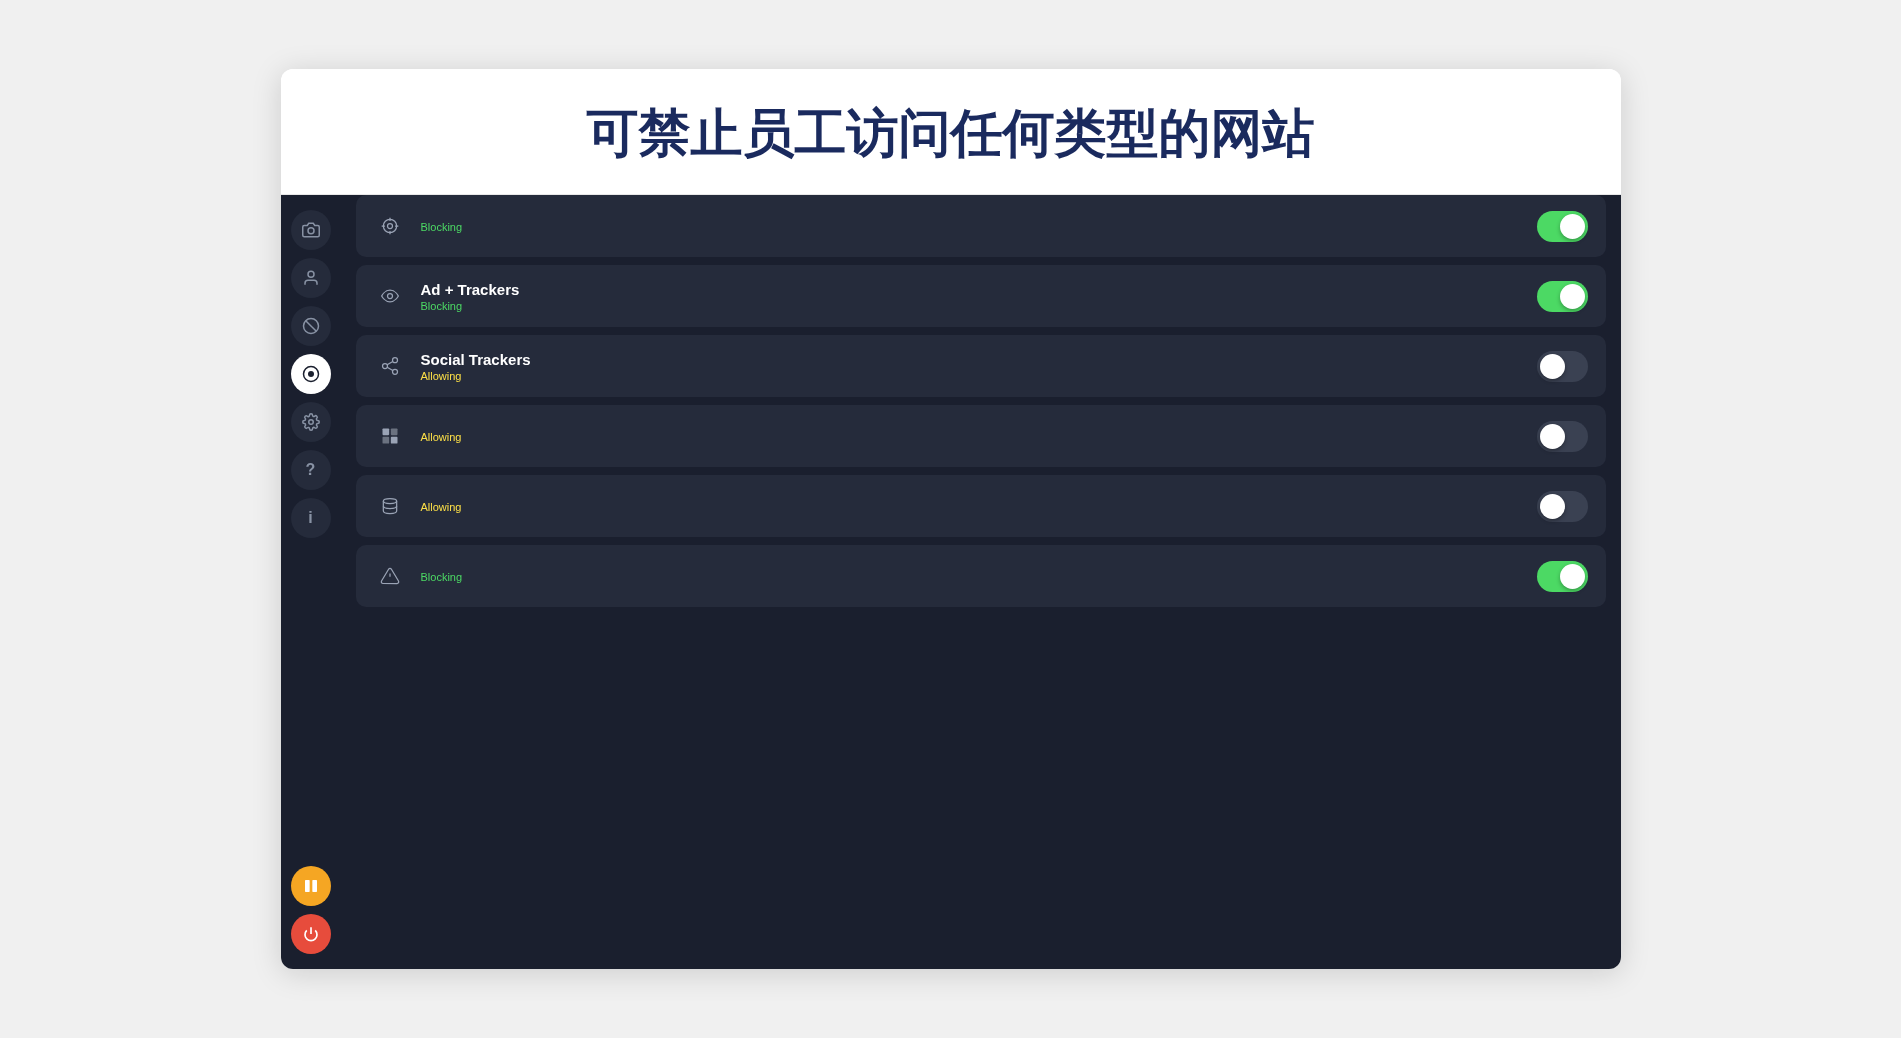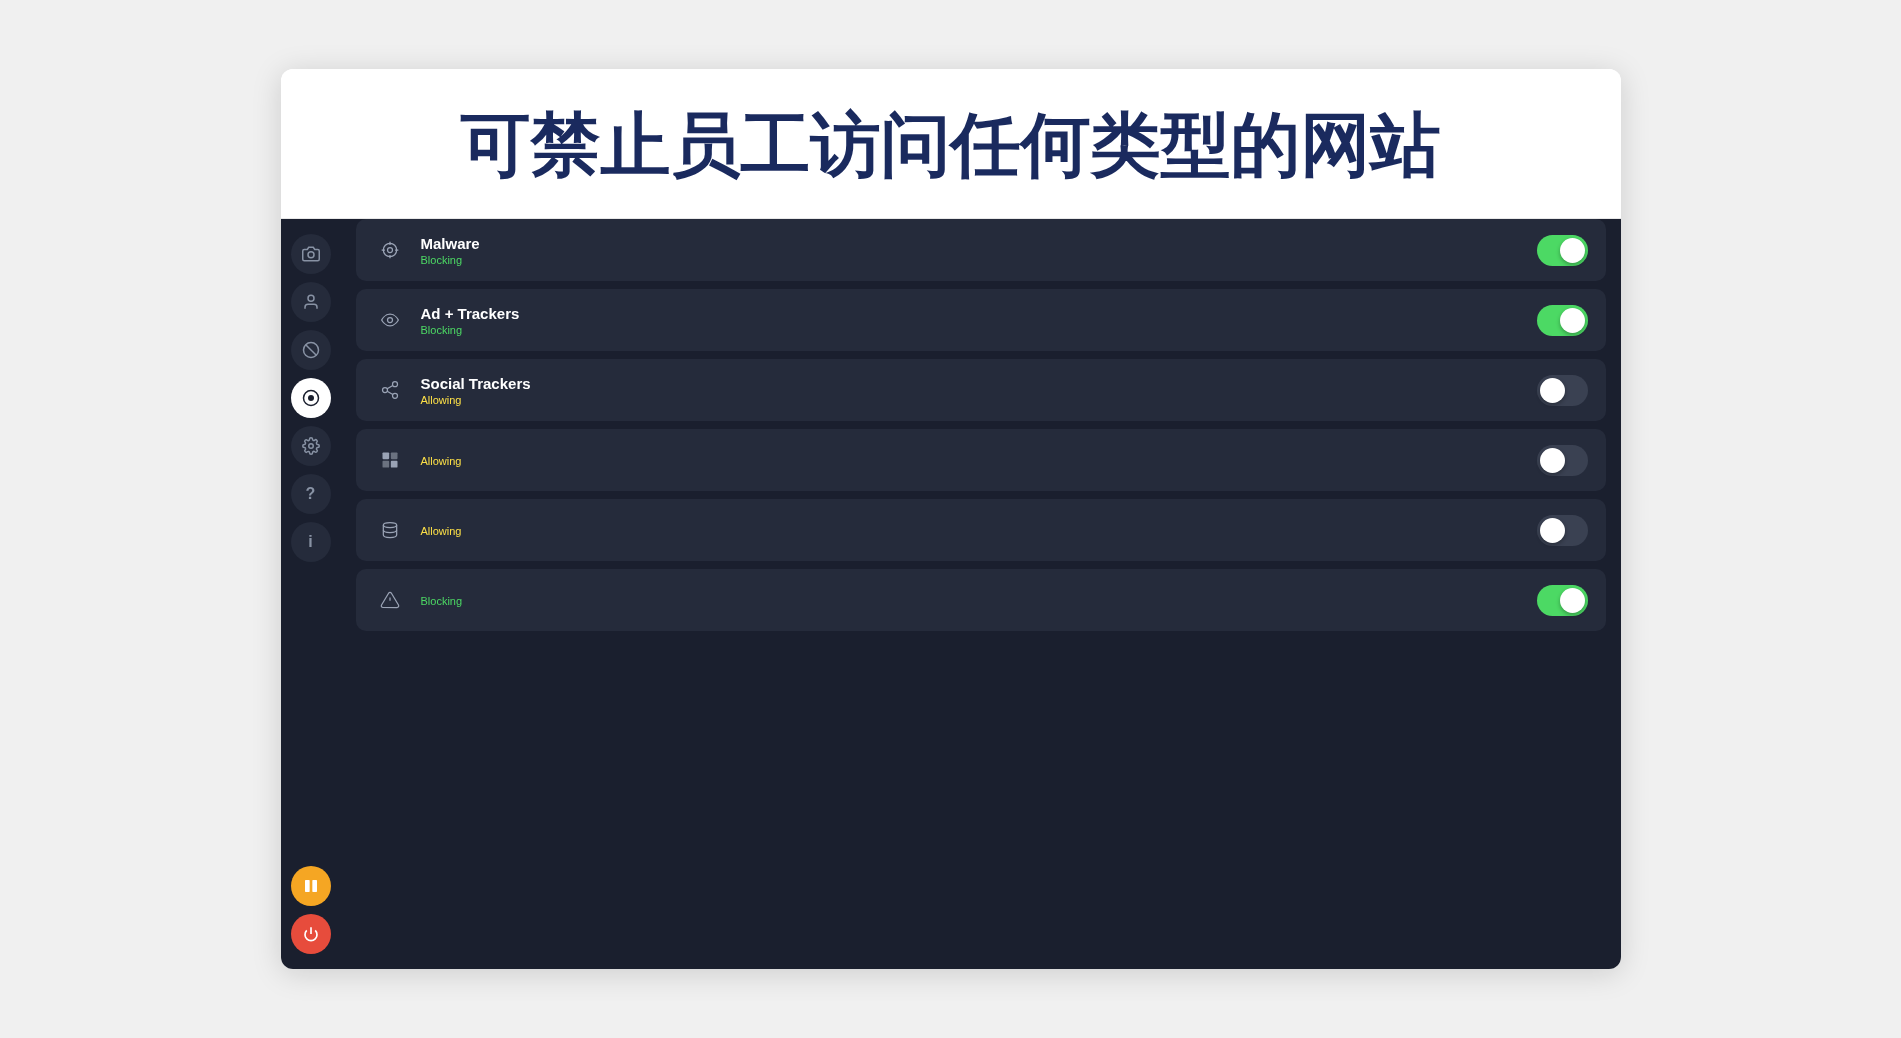--- a/index.html
+++ b/index.html
@@ -31,21 +31,21 @@
     }
 
     .header-banner {
       background: #ffffff;
       padding: 30px 40px 25px 40px;
       border-bottom: 1px solid #e8e8e8;
       flex-shrink: 0;
     }
 
     .header-title {
-      font-size: 70px;
+      font-size: 52px;
       font-weight: 700;
       color: #1a2a5e;
       text-align: center;
     }
 
     .content-area {
       display: flex;
       flex: 1;
       overflow: hidden;
     }
@@ -308,21 +308,20 @@
       <svg width="20" height="20" viewBox="0 0 24 24" fill="none" stroke="#9aa3b5" stroke-width="1.5">
                 <circle cx="12" cy="12" r="8"></circle>
                 <line x1="12" y1="2" x2="12" y2="6"></line>
                 <line x1="12" y1="18" x2="12" y2="22"></line>
                 <line x1="2" y1="12" x2="6" y2="12"></line>
                 <line x1="18" y1="12" x2="22" y2="12"></line>
                 <circle cx="12" cy="12" r="3"></circle>
               </svg>
     </div>
     <div class="filter-info">
-      <div class="filter-name">Malware</div>
       <div class="filter-status blocking">Blocking</div>
     </div>
     <div class="toggle-switch">
       <div class="toggle-slider on"></div>
     </div>
   </div>
           <div class="filter-item">
     <div class="filter-icon">
       <svg width="20" height="20" viewBox="0 0 24 24" fill="none" stroke="#9aa3b5" stroke-width="1.5">
                 <circle cx="12" cy="12" r="3"></circle>

